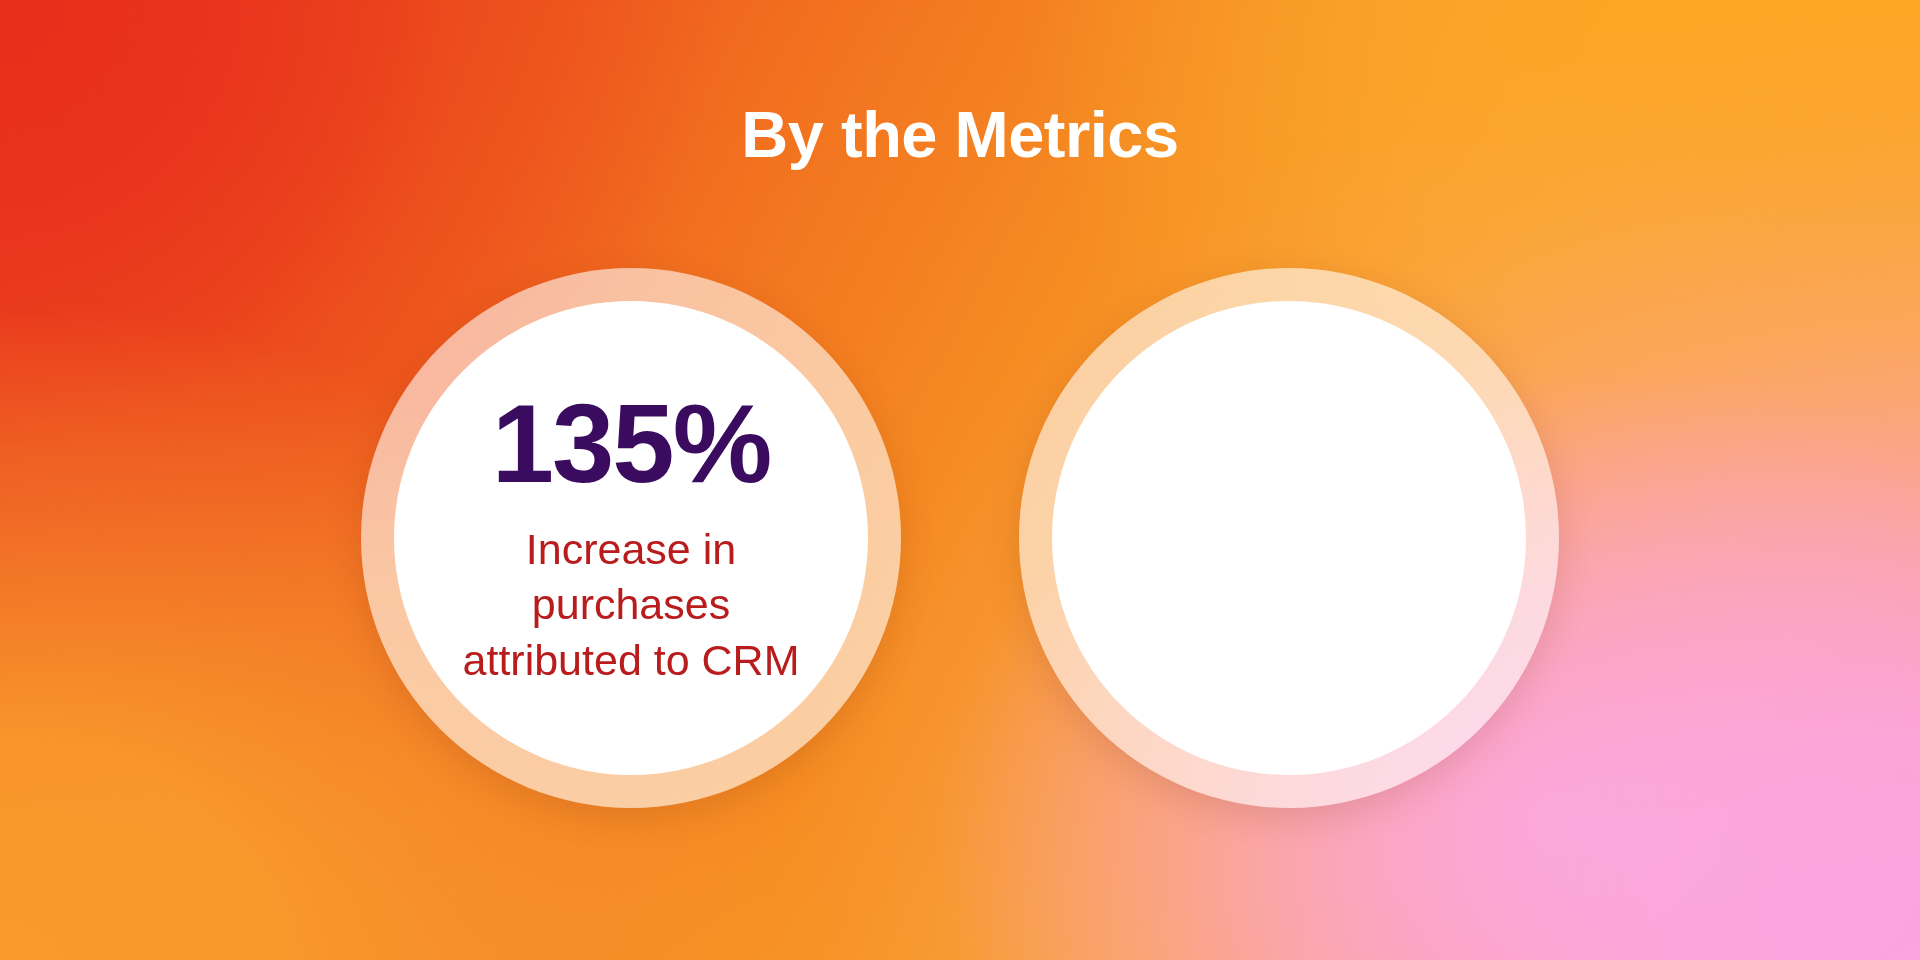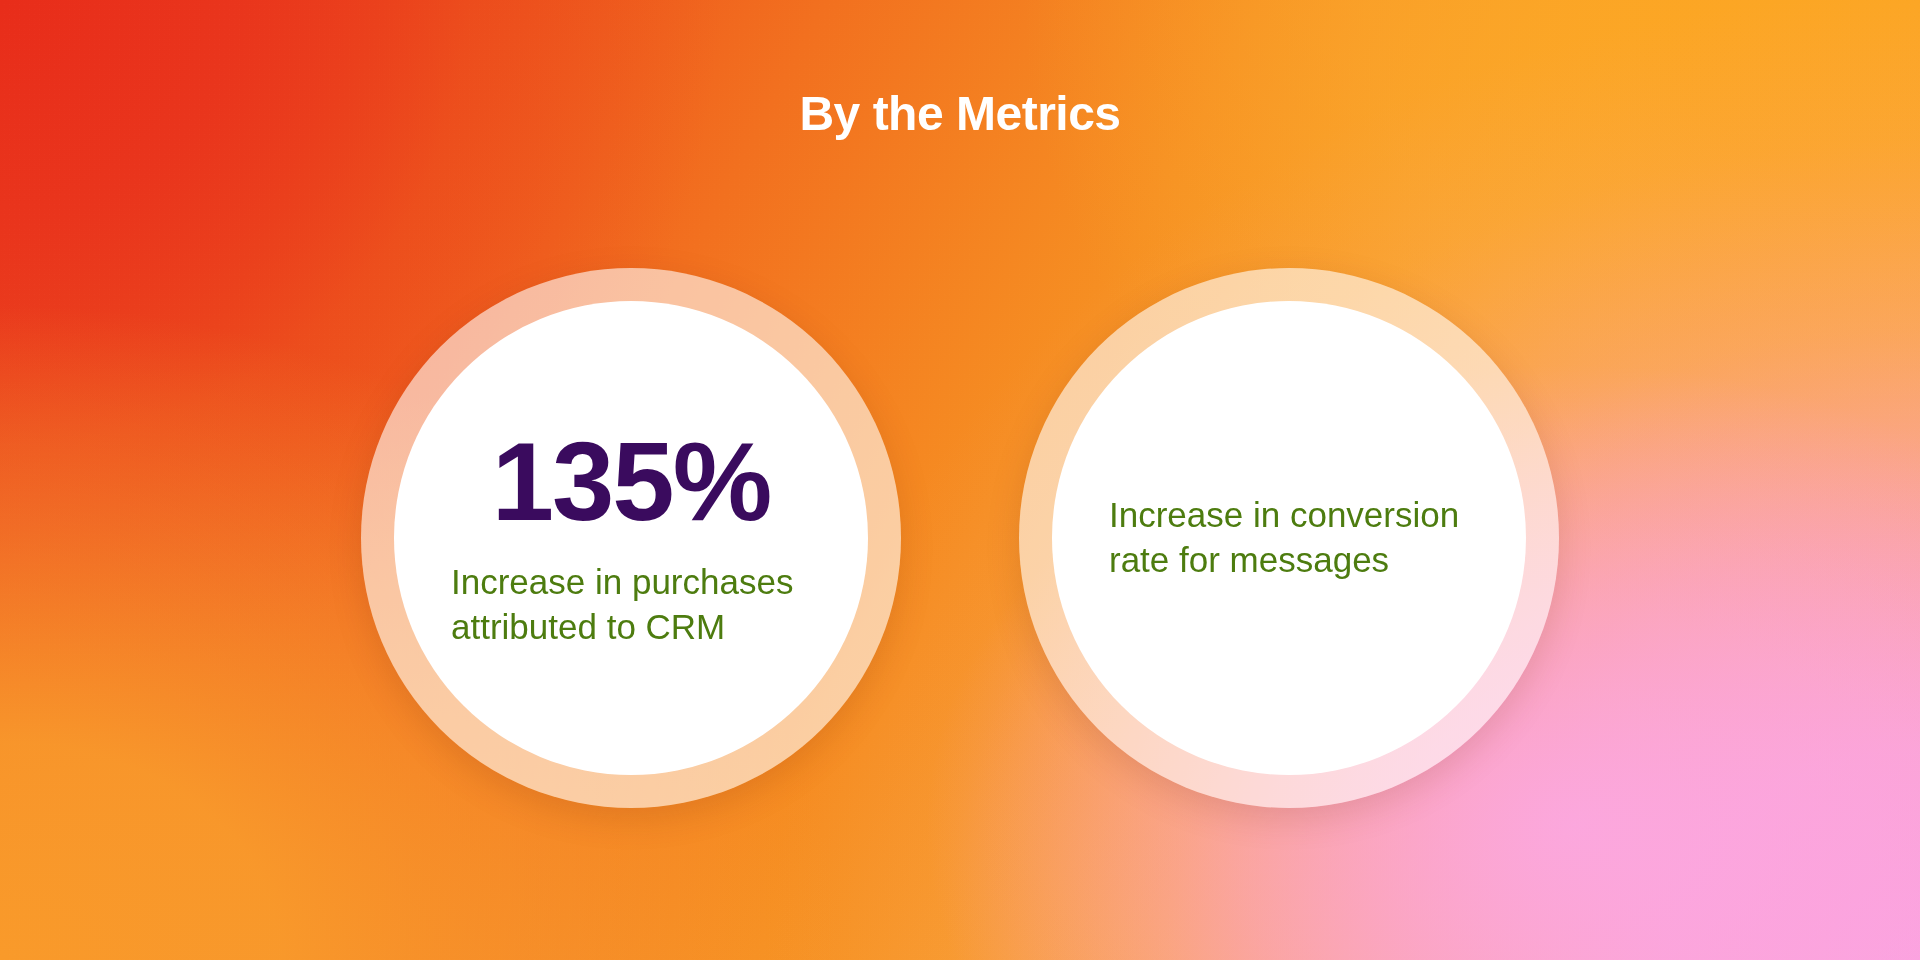--- a/index.html
+++ b/index.html
@@ -95,21 +95,21 @@
   
   .headline {
     position: absolute;
     top: 57px;
     left: 0;
     width: 1920px;
     text-align: center;
     color: #FFFFFF;
     font-family: "Liberation Sans", sans-serif;
     font-weight: bold;
-    font-size: 48px;
+    font-size: 65px;
     letter-spacing: -0.5px;
     line-height: 1.05;
     white-space: nowrap;
   }
 
   
   .metrics-row {
     position: absolute;
     top: 268px;
     left: 0;
@@ -137,38 +137,39 @@
     width: 474px;
     height: 474px;
     border-radius: 50%;
     background: #FFFFFF;
     display: flex;
     flex-direction: column;
     align-items: center;
     justify-content: center;
     padding: 0 34px;
     box-sizing: border-box;
+    text-align: center;
   }
 
   .metric-value {
     color: #3A0B5E;
     font-family: "Liberation Sans", sans-serif;
     font-weight: bold;
     font-size: 112px;
     line-height: 1.0;
     letter-spacing: -2px;
     margin-bottom: 22px;
     white-space: nowrap;
   }
 
   .metric-label {
-    color: #4d7c0f;
+    color: #b91c1c;
     font-family: "Liberation Sans", sans-serif;
     font-weight: normal;
-    font-size: 35px;
+    font-size: 43px;
     line-height: 1.28;
     letter-spacing: 0;
     max-width: 360px;
   }
 </style>
 </head>
 <body>
 
 <div id="stage">
 
@@ -186,18 +187,17 @@
 
     <div class="metric-circle">
       <div class="metric-inner">
         <div class="metric-value">135%</div>
         <div class="metric-label">Increase in purchases attributed to CRM</div>
       </div>
     </div>
 
     <div class="metric-circle">
       <div class="metric-inner">
-        <div class="metric-label">Increase in conversion rate for messages</div>
       </div>
     </div>
 
   </div>
 </div>
 
 </body></html>

